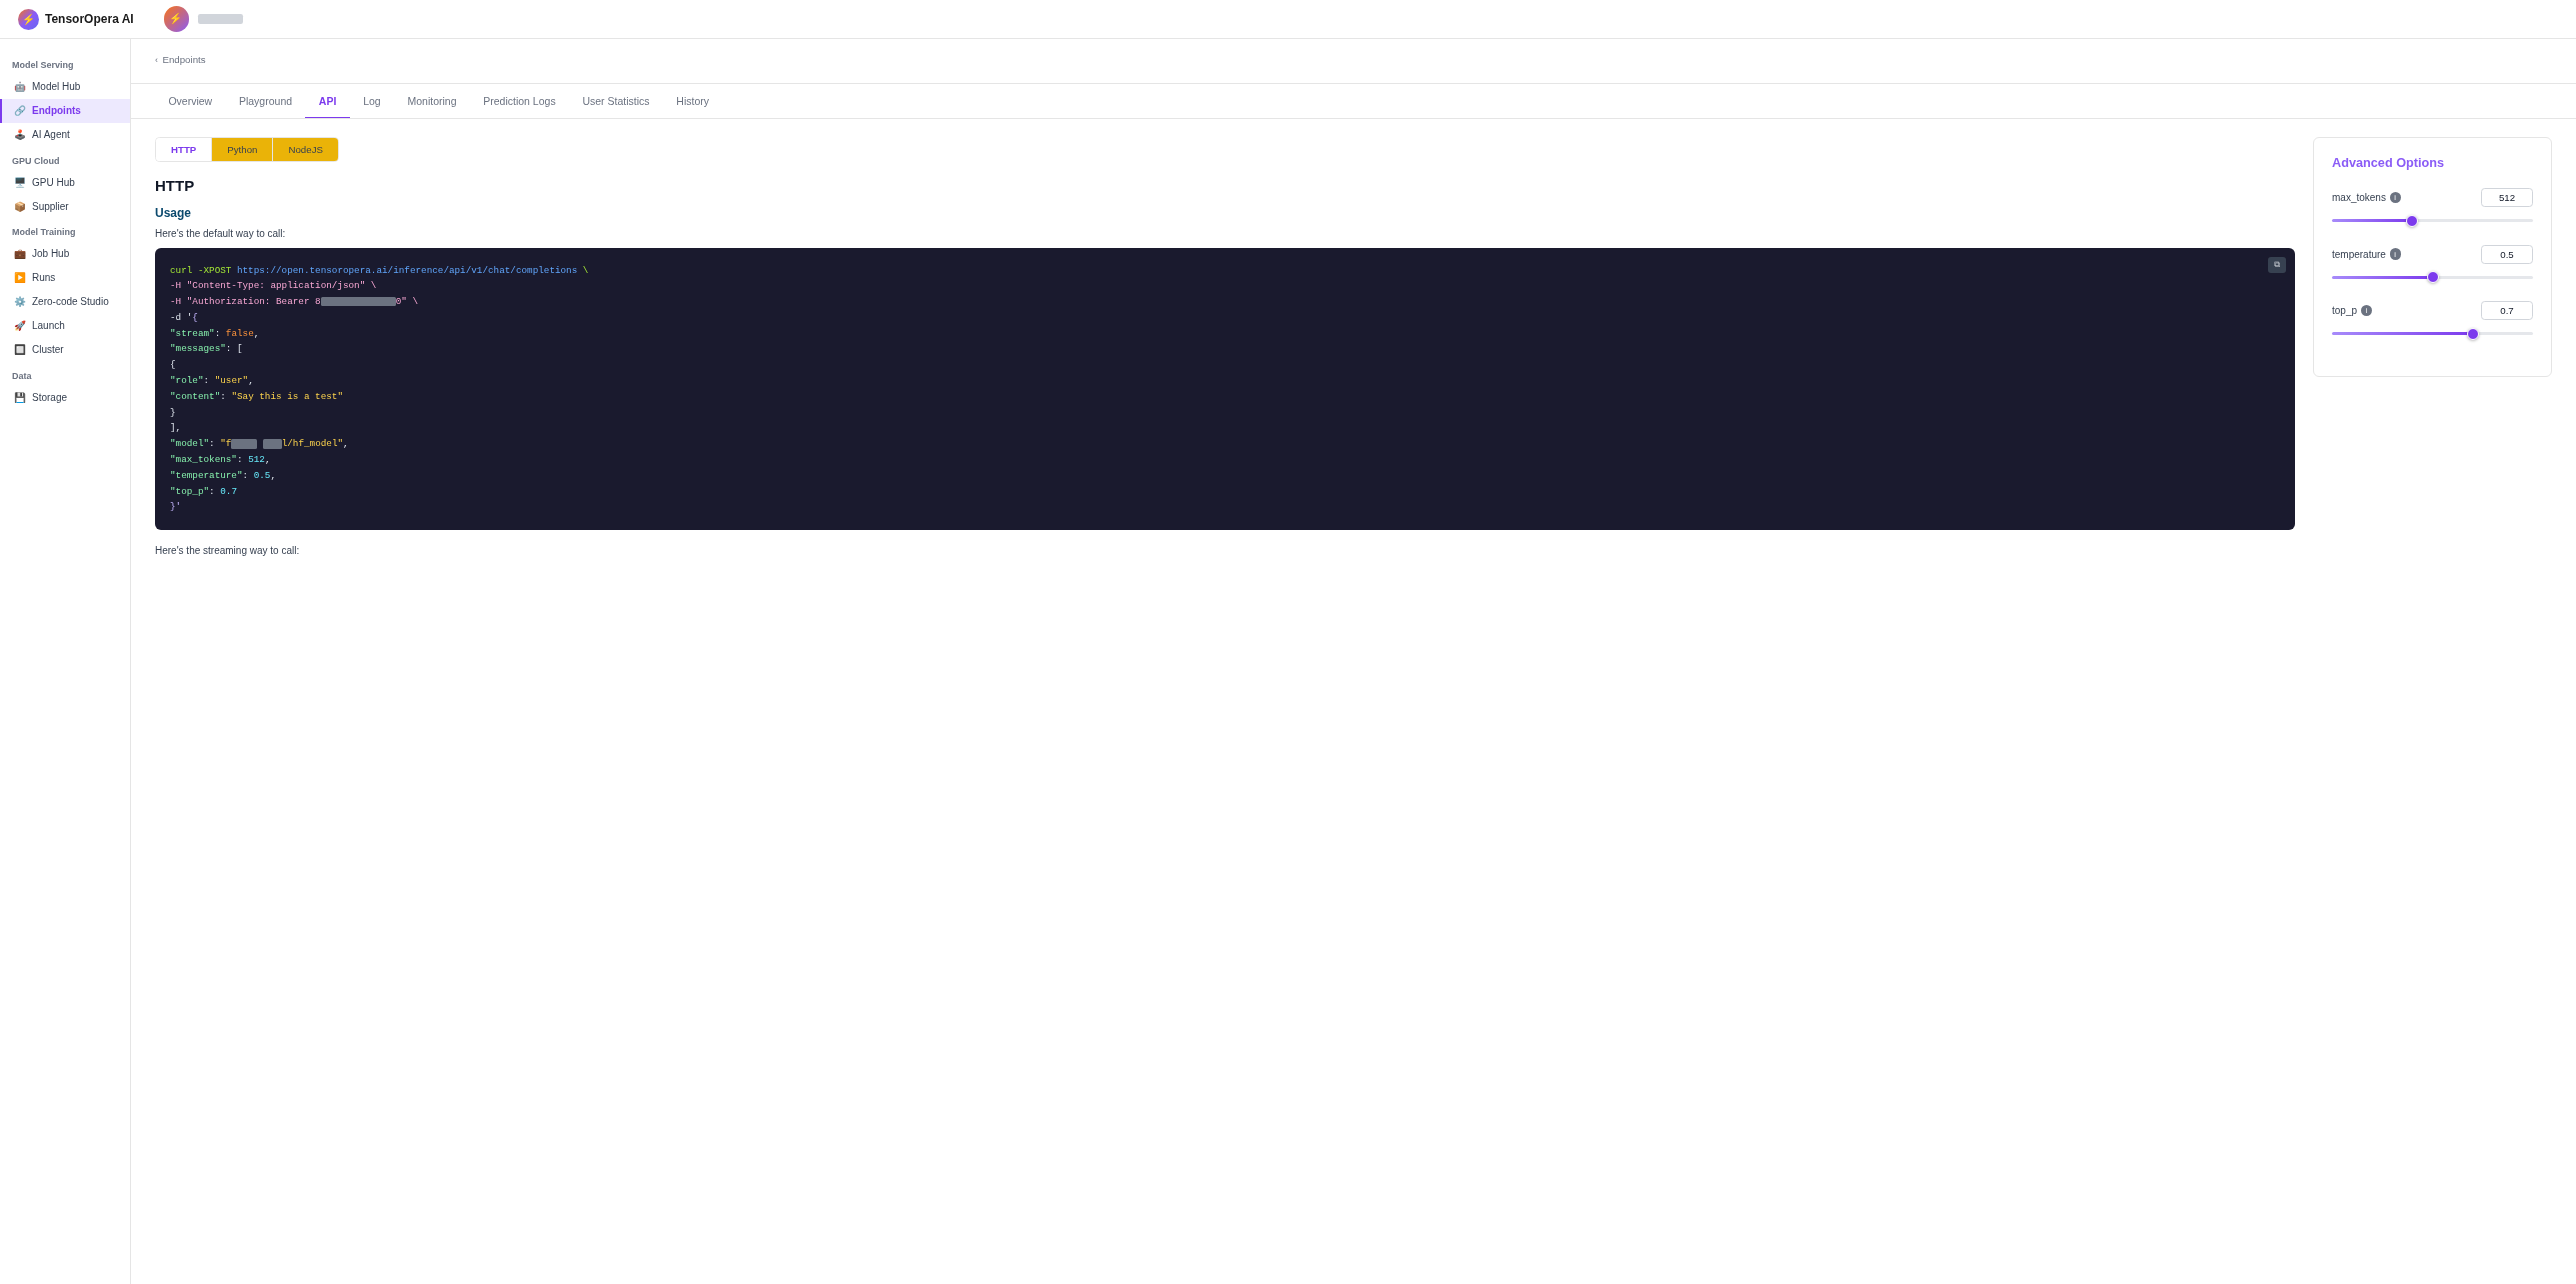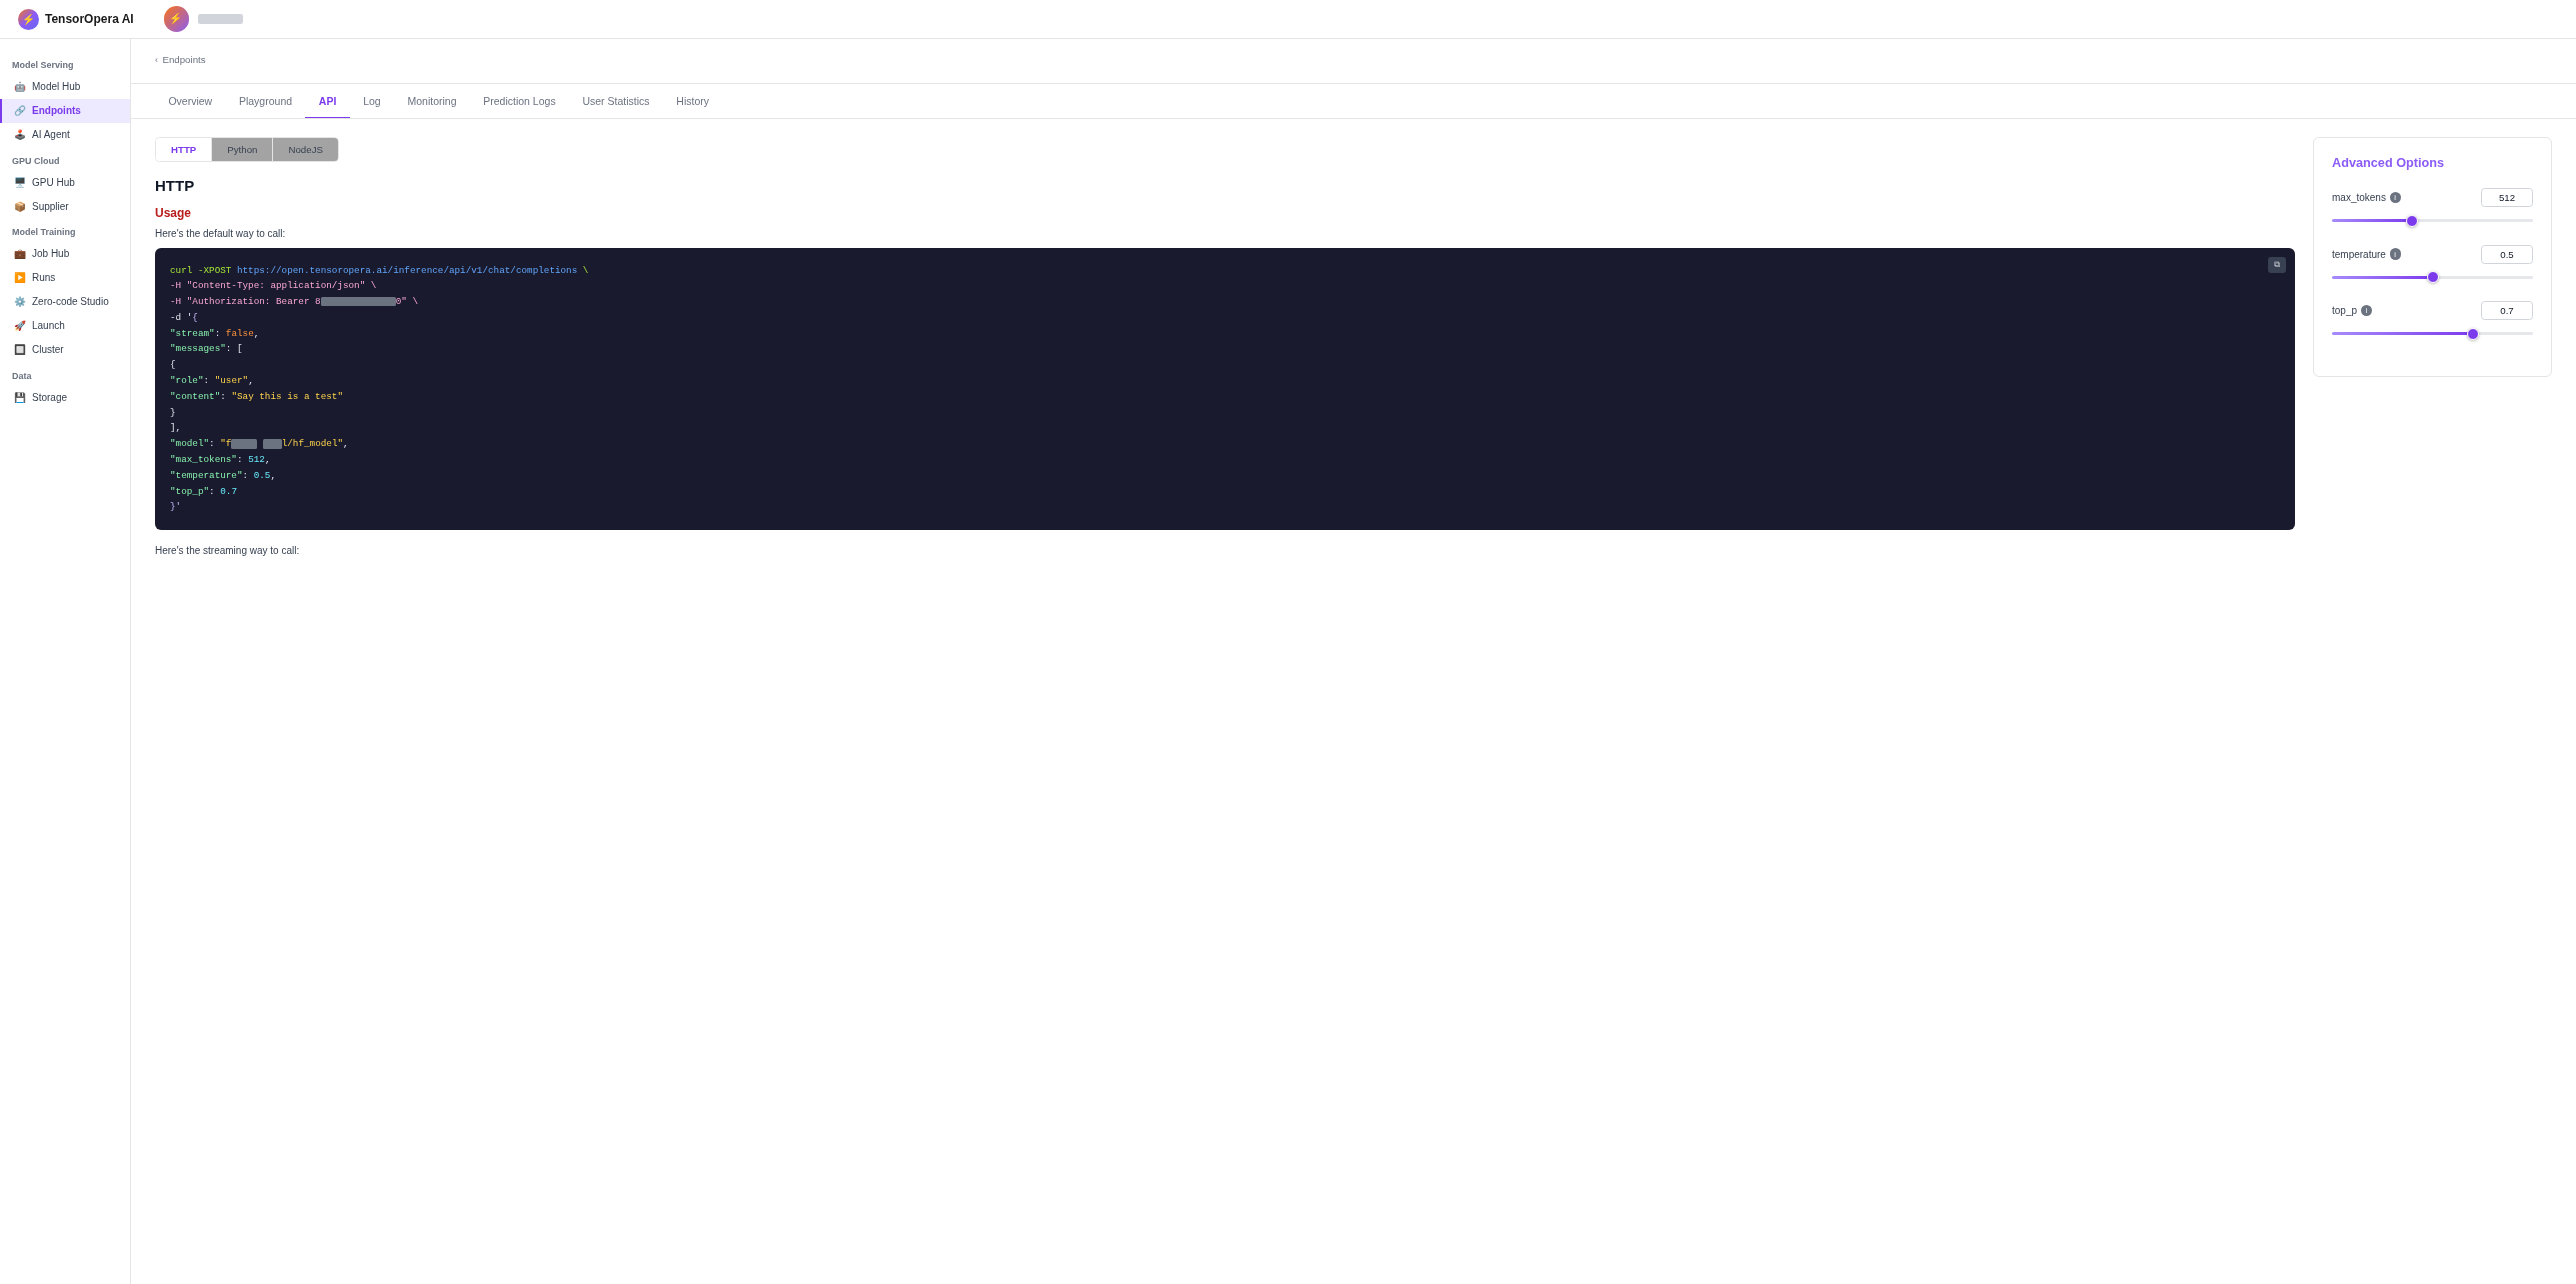--- a/index.html
+++ b/index.html
@@ -184,41 +184,41 @@
       margin-bottom: 15px;
       border: 0.7px solid #e5e5e5;
       border-radius: 4.5px;
       overflow: hidden;
       width: fit-content;
     }
     .sub-tab {
       padding: 6px 15px;
       font-size: 9.7px;
       cursor: pointer;
-      background: #a3a3a3;
+      background: #eab308;
       color: #374151;
       border-right: 0.7px solid #e5e5e5;
     }
     .sub-tab:last-child { border-right: none; }
     .sub-tab.active {
       background: #fff;
       color: #7c3aed;
       font-weight: 600;
     }
 
     .section-title {
       font-size: 15px;
       font-weight: 700;
       color: #111827;
       margin-bottom: 12px;
     }
     .usage-title {
       font-size: 12px;
       font-weight: 600;
-      color: #b91c1c;
+      color: #0c4a6e;
       margin-bottom: 7.5px;
     }
     .usage-desc {
       font-size: 10px;
       color: #374151;
       margin-bottom: 9px;
     }
 
     
     .code-block {

